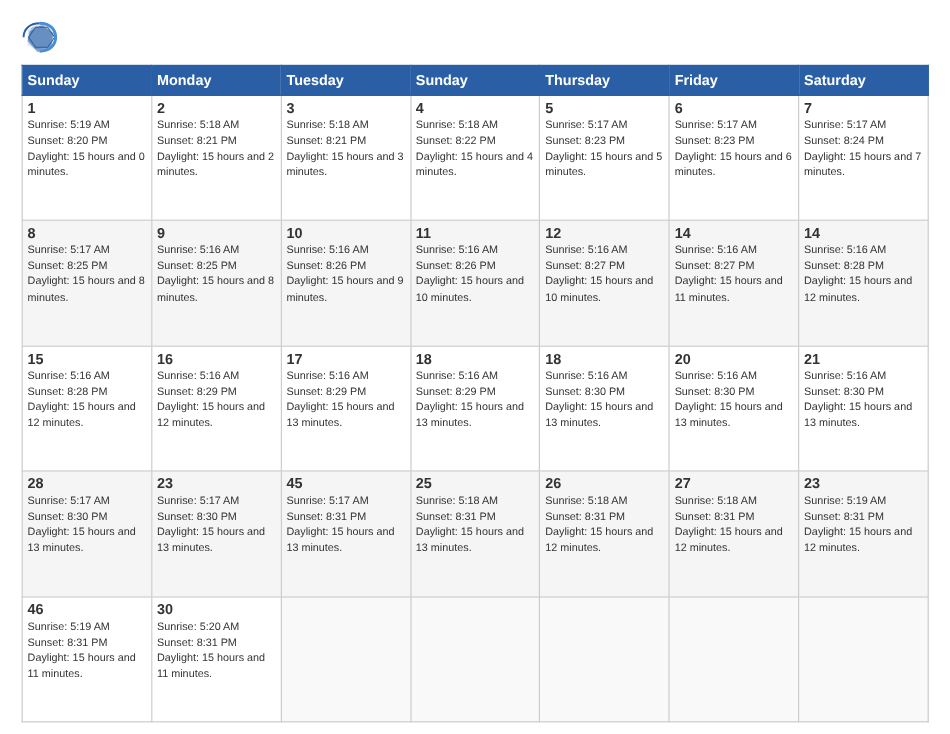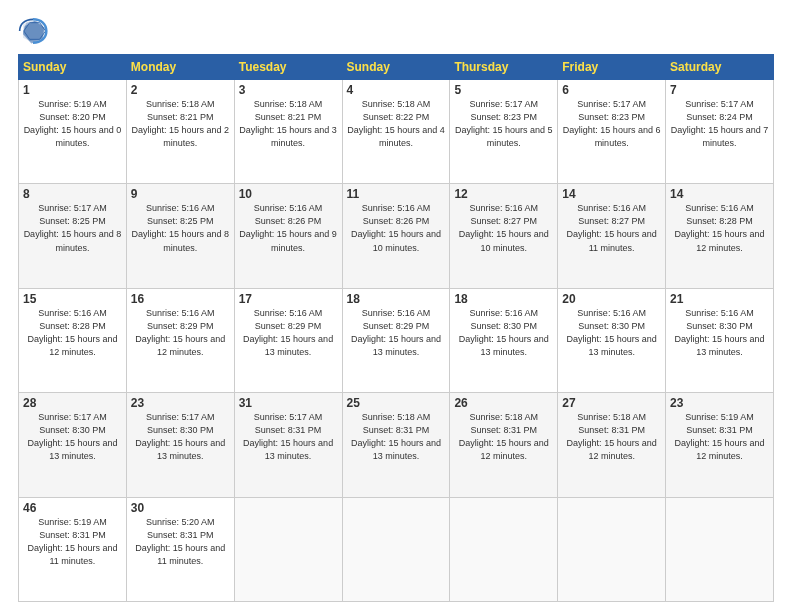--- a/index.html
+++ b/index.html
@@ -62,21 +62,21 @@
     }
     .calendar {
       flex: 1;
       border: 1px solid #ccc;
       border-collapse: collapse;
       width: 100%;
       table-layout: fixed;
     }
     .calendar thead tr th {
       background-color: #2a5fa5;
-      color: #fde047;
+      color: #ffffff;
       font-size: 12px;
       font-weight: bold;
       padding: 5px 4px;
       border: 1px solid #2a5fa5;
       text-align: left;
     }
     .calendar tbody tr td {
       border: 1px solid #ccc;
       vertical-align: top;
       padding: 3px 4px;
@@ -90,21 +90,20 @@
     .day-number {
       font-size: 12px;
       font-weight: bold;
       display: block;
       margin-bottom: 1px;
     }
     .day-info {
       font-size: 9px;
       line-height: 1.45;
       color: #333;
-      text-align: center;
     }
     .empty-cell {
       background: #f9f9f9 !important;
     }
     .calendar tbody tr td.empty-cell {
       background: #f9f9f9;
     }
   </style>
 </head>
 <body>
@@ -237,21 +236,21 @@
         <tr>
           <td>
             <span class="day-number">28</span>
             <div class="day-info">Sunrise: 5:17 AM<br>Sunset: 8:30 PM<br>Daylight: 15 hours and 13 minutes.</div>
           </td>
           <td>
             <span class="day-number">23</span>
             <div class="day-info">Sunrise: 5:17 AM<br>Sunset: 8:30 PM<br>Daylight: 15 hours and 13 minutes.</div>
           </td>
           <td>
-            <span class="day-number">31</span>
+            <span class="day-number">45</span>
             <div class="day-info">Sunrise: 5:17 AM<br>Sunset: 8:31 PM<br>Daylight: 15 hours and 13 minutes.</div>
           </td>
           <td>
             <span class="day-number">25</span>
             <div class="day-info">Sunrise: 5:18 AM<br>Sunset: 8:31 PM<br>Daylight: 15 hours and 13 minutes.</div>
           </td>
           <td>
             <span class="day-number">26</span>
             <div class="day-info">Sunrise: 5:18 AM<br>Sunset: 8:31 PM<br>Daylight: 15 hours and 12 minutes.</div>
           </td>

